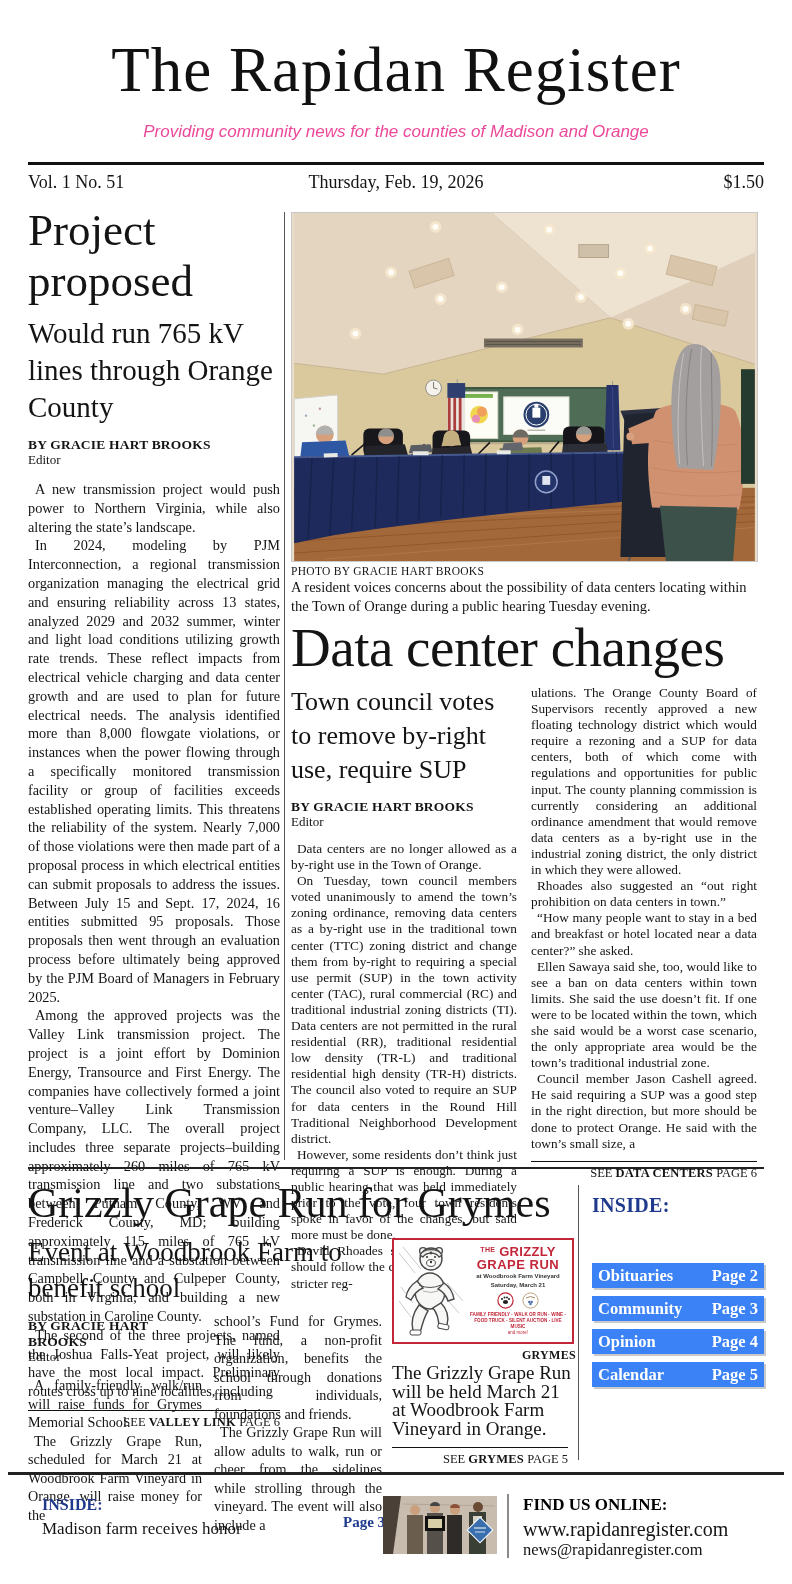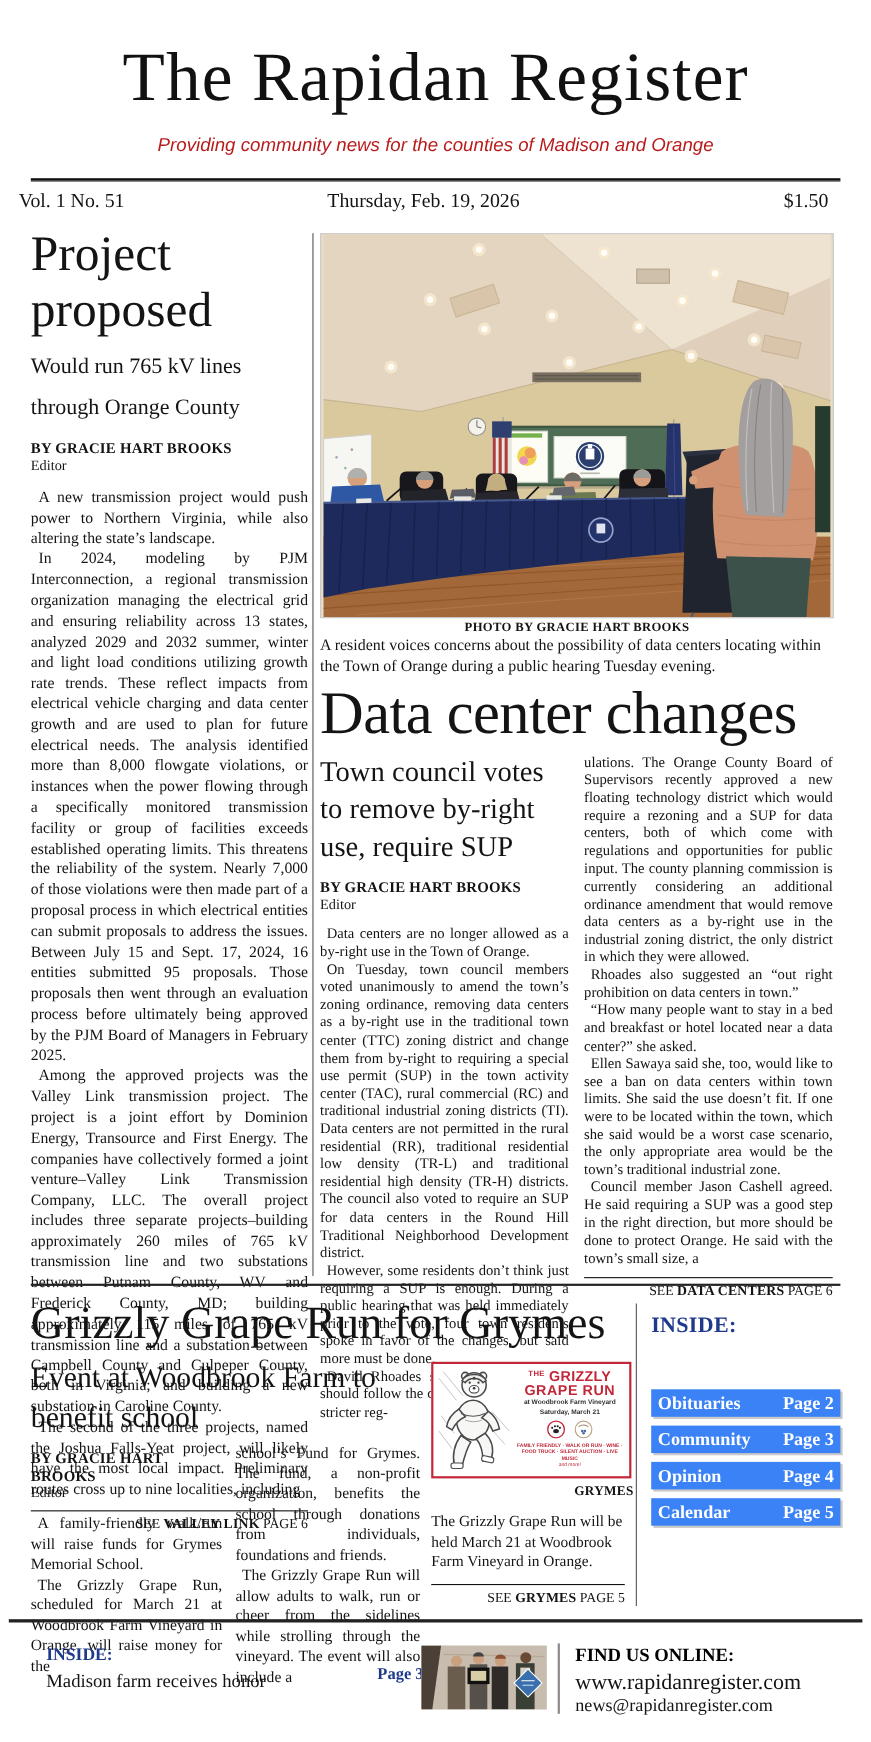--- a/index.html
+++ b/index.html
@@ -6,46 +6,46 @@
   html,body { background:#e9e9e9; }
   .page {
     position:relative; width:792px; height:1584px; margin:0 auto;
     background:#ffffff; font-family:"Liberation Serif", serif; color:#141414;
     overflow:hidden;
   }
   
   .masthead-title { position:absolute; top:34px; left:0; width:100%; text-align:center;
     font-size:63px; font-weight:400; letter-spacing:1px; color:#111; }
   .tagline { position:absolute; top:122px; left:0; width:100%; text-align:center;
-    font-family:"Liberation Sans", sans-serif; font-style:italic; font-size:17px; color:#b91c1c; }
+    font-family:"Liberation Sans", sans-serif; font-style:italic; font-size:17px; color:#ec4899; }
   .mast-rule { position:absolute; top:162px; left:28px; width:736px; height:3px;
     border-top:2px solid #111; border-bottom:1px solid #111; }
-  .dateline { position:absolute; top:172px; left:17px; width:736px; display:flex;
+  .dateline { position:absolute; top:172px; left:28px; width:736px; display:flex;
     justify-content:space-between; font-size:18px; }
   .dateline .mid { position:absolute; left:0; width:100%; text-align:center; }
   .dateline .right { margin-left:auto; }
   
   .vrule { position:absolute; background:#555; width:1px; }
   .hrule { position:absolute; background:#222; }
   
   .left-col { position:absolute; left:28px; top:205px; width:252px; }
   .headline-xl { font-size:45px; line-height:51px; font-weight:400; }
-  .subhead-l { margin-top:8px; font-size:20px; line-height:37px; font-weight:400; }
+  .subhead-l { margin-top:8px; font-size:29px; line-height:37px; font-weight:400; }
   .byline { margin-top:11px; font-size:13.5px; font-weight:bold; letter-spacing:.2px; }
   .byline-role { font-size:13px; line-height:14px; }
   .body-copy { margin-top:13px; font-size:14.3px; line-height:18.8px; text-align:justify; }
   .body-copy p { text-indent:7px; }
   .jump { margin-top:9px; border-top:1.5px solid #111; padding-top:4px;
     text-align:right; font-size:12.5px; }
   .jump b { letter-spacing:.2px; }
   
   .right-area { position:absolute; left:291px; top:212px; width:467px; }
   .photo-box { width:467px; height:350px; border:1px solid #c9c9c9; background:#e9dcc9; }
   .photo-box svg { display:block; width:100%; height:100%; }
-  .photo-credit { margin-top:3px; text-align:center; font-size:11.5px; font-weight:bold; letter-spacing:.3px; }
+  .photo-credit { margin-top:3px; text-align:left; font-size:11.5px; font-weight:normal; letter-spacing:.3px; }
   .photo-caption { margin-top:1px; font-size:14.5px; line-height:19px; }
   .headline-xxl { margin-top:3px; font-size:55px; line-height:58px; font-weight:400; letter-spacing:-.5px; }
   .two-col { display:flex; gap:14px; margin-top:8px; }
   .two-col .col { width:226px; }
   .subhead-m { font-size:26px; line-height:34px; font-weight:400; }
   .body-s { font-size:13.3px; line-height:16.1px; text-align:justify; }
   .body-s p { text-indent:6px; }
   .body-s p.cont { text-indent:0; }
   .col .byline { margin-top:12px; }
   .col .body-s { margin-top:12px; }
@@ -68,21 +68,21 @@
   .poster-art { width:70px; height:96px; }
   .poster-right { width:102px; text-align:center; font-family:"Liberation Sans", sans-serif; }
   .poster-title1 { color:#c22638; font-weight:bold; font-size:13px; line-height:13px; letter-spacing:.3px; }
   .poster-the { font-size:7px; vertical-align:4px; }
   .poster-title2 { color:#c22638; font-weight:bold; font-size:13px; line-height:13px; letter-spacing:.5px; }
   .poster-sub { margin-top:2px; font-size:6px; line-height:7px; font-weight:bold; color:#333; }
   .poster-logos { margin-top:3px; display:flex; justify-content:center; gap:8px; }
   .poster-feat { margin-top:3px; font-size:4.6px; line-height:6px; font-weight:bold; color:#c22638; }
   .poster-more { font-size:4.5px; color:#c22638; }
   .grymes-credit { margin-top:4px; text-align:right; font-size:12px; font-weight:bold; letter-spacing:.3px; }
-  .grymes-caption { margin-top:12px; font-size:14px; line-height:18.5px; }
+  .grymes-caption { margin-top:1px; font-size:19px; line-height:18.5px; }
   .poster-block .jump { width:176px; }
   
   .inside-panel { position:absolute; left:592px; top:1194px; width:172px; }
   .inside-title { color:#1f3a8c; font-weight:bold; font-size:20px; letter-spacing:.3px; }
   .inside-list { margin-top:46px; }
   .inside-row { height:25px; margin-bottom:8px; background:#3b82f6; color:#fff;
     font-weight:bold; font-size:16.5px; display:flex; justify-content:space-between;
     align-items:center; padding:0 6px; box-shadow:2px 2px 0 #c9c9c9; }
   
   .footer-inside-label { position:absolute; left:42px; top:1496px; color:#1f3a8c; font-weight:bold; font-size:16px; }

